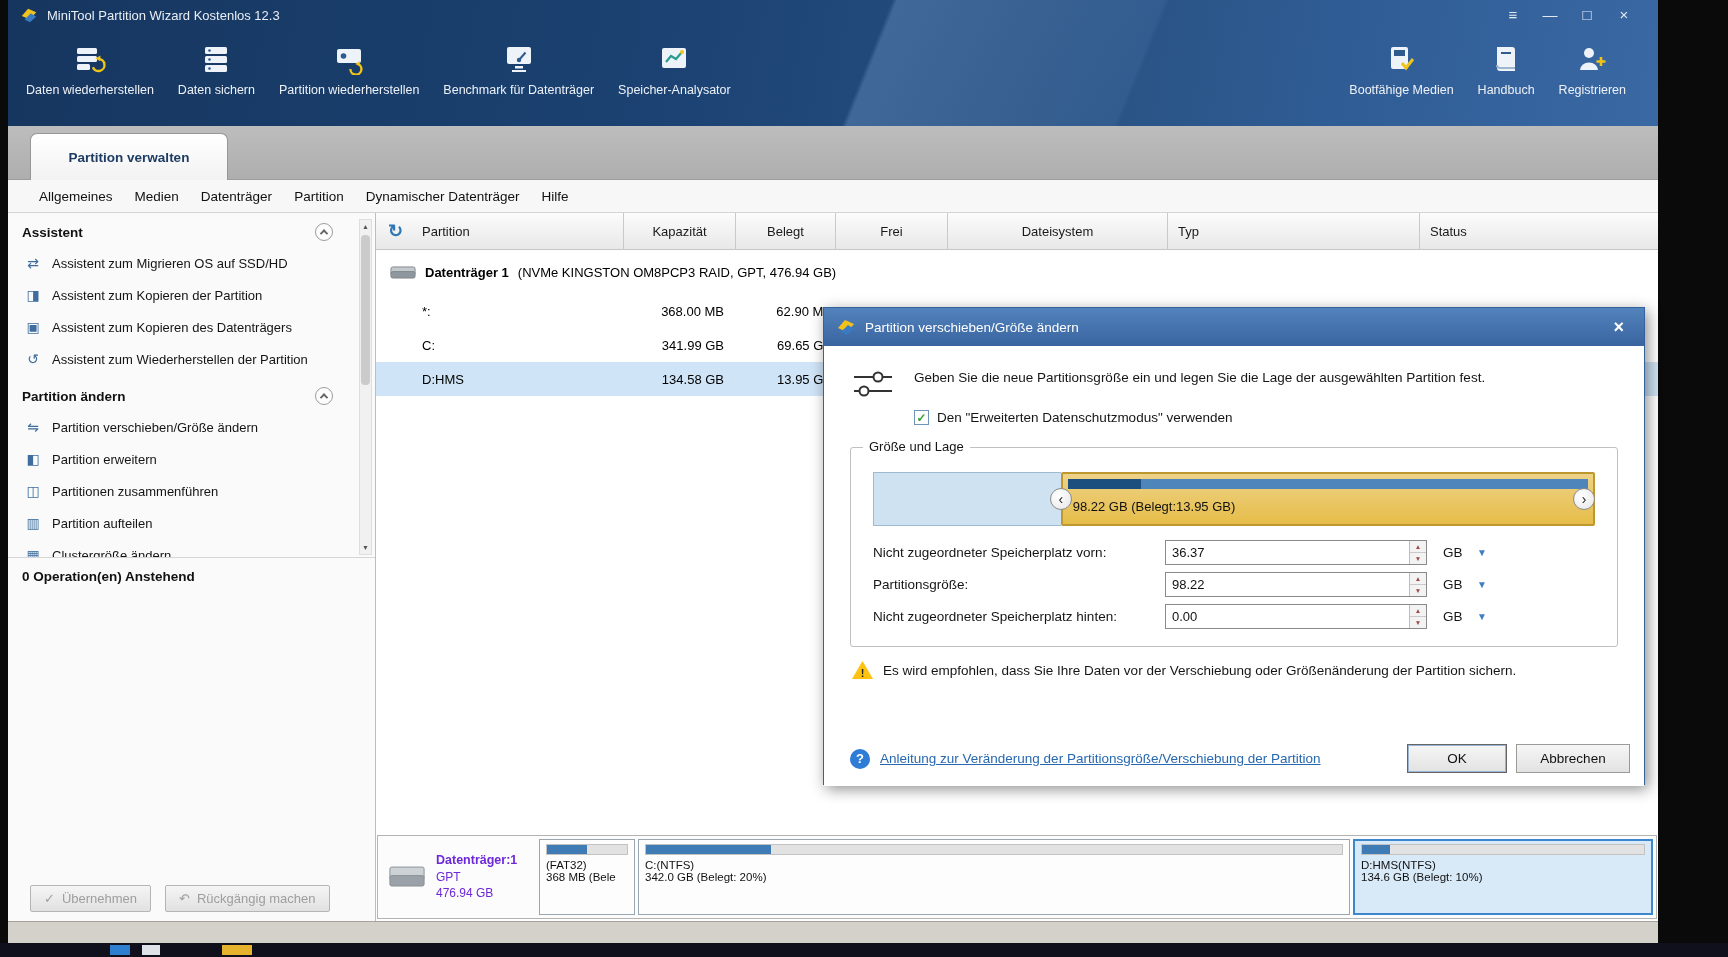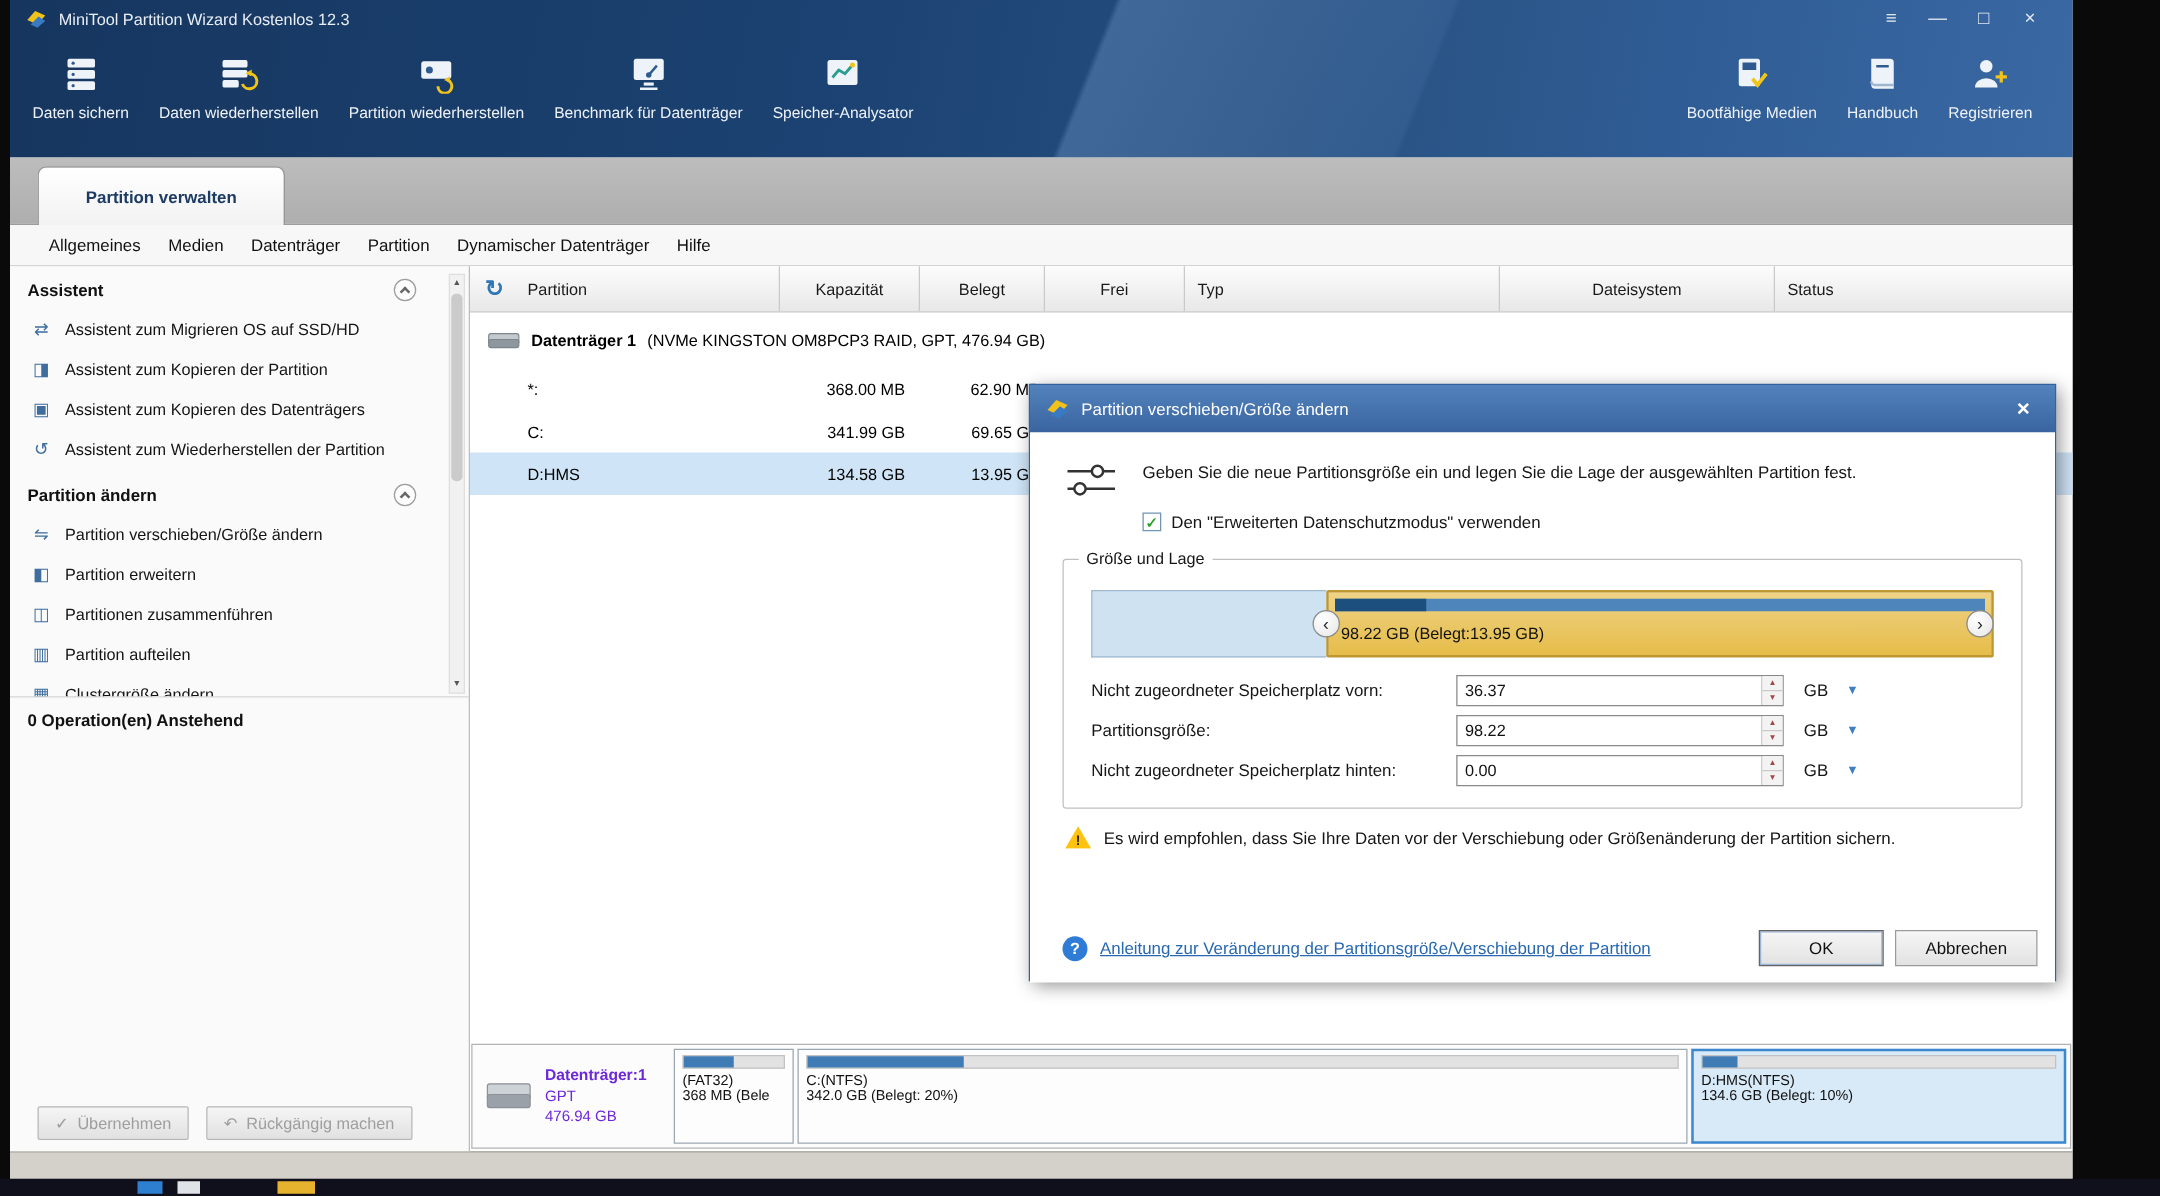--- a/index.html
+++ b/index.html
@@ -174,50 +174,50 @@
           <span class="wc">×</span>
         </div>
       </div>
 
       <div class="toolbar">
         <div class="tb-group left">
           <div class="tb-item">
             <span class="tb-icon">
               <svg viewBox="0 0 32 32">
                   <g fill="#eef3f9">
+                    <rect x="3" y="5" width="20" height="6" rx="1.5"></rect>
+                    <rect x="3" y="13" width="20" height="6" rx="1.5"></rect>
+                    <rect x="3" y="21" width="13" height="6" rx="1.5"></rect>
+                  </g>
+                  <path d="M24.5 16 a6 6 0 1 1 -5.6 8.2" fill="none" stroke="#f0c419" stroke-width="2.4"></path>
+                  <path d="M26.5 12.5 l-0.4 5.4 -4.8-2.3 z" fill="#f0c419"></path>
+                </svg>
+            </span>
+            <span class="tb-label">Daten wiederherstellen</span>
+          </div>
+          <div class="tb-item">
+            <span class="tb-icon">
+              <svg viewBox="0 0 32 32">
+                  <g fill="#eef3f9">
                     <rect x="5" y="4" width="22" height="7" rx="1.5"></rect>
                     <rect x="5" y="13" width="22" height="7" rx="1.5"></rect>
                     <rect x="5" y="22" width="22" height="7" rx="1.5"></rect>
                   </g>
                   <g fill="#2e5a8e">
                     <circle cx="9.5" cy="7.5" r="1.3"></circle>
                     <circle cx="9.5" cy="16.5" r="1.3"></circle>
                     <circle cx="9.5" cy="25.5" r="1.3"></circle>
                   </g>
                 </svg>
             </span>
             <span class="tb-label">Daten sichern</span>
           </div>
           <div class="tb-item">
             <span class="tb-icon">
               <svg viewBox="0 0 32 32">
-                  <g fill="#eef3f9">
-                    <rect x="3" y="5" width="20" height="6" rx="1.5"></rect>
-                    <rect x="3" y="13" width="20" height="6" rx="1.5"></rect>
-                    <rect x="3" y="21" width="13" height="6" rx="1.5"></rect>
-                  </g>
-                  <path d="M24.5 16 a6 6 0 1 1 -5.6 8.2" fill="none" stroke="#f0c419" stroke-width="2.4"></path>
-                  <path d="M26.5 12.5 l-0.4 5.4 -4.8-2.3 z" fill="#f0c419"></path>
-                </svg>
-            </span>
-            <span class="tb-label">Daten wiederherstellen</span>
-          </div>
-          <div class="tb-item">
-            <span class="tb-icon">
-              <svg viewBox="0 0 32 32">
                   <rect x="4" y="6" width="24" height="14" rx="2" fill="#eef3f9"></rect>
                   <circle cx="10.5" cy="13" r="2.8" fill="#2e5a8e"></circle>
                   <path d="M25 21 a5.5 5.5 0 1 1 -7.6 5" fill="none" stroke="#f0c419" stroke-width="2.4"></path>
                   <path d="M27 18 l-0.4 5 -4.4-2.1 z" fill="#f0c419"></path>
                 </svg>
             </span>
             <span class="tb-label">Partition wiederherstellen</span>
           </div>
           <div class="tb-item">
             <span class="tb-icon">
@@ -368,22 +368,22 @@
         </div>
       </aside>
 
       <section class="main">
         <div class="grid-header">
           <span class="refresh">↻</span>
           <div class="gh w-part">Partition</div>
           <div class="gh w-cap">Kapazität</div>
           <div class="gh w-bel">Belegt</div>
           <div class="gh w-frei">Frei</div>
+          <div class="gh w-ds">Dateisystem</div>
           <div class="gh w-typ">Typ</div>
-          <div class="gh w-ds">Dateisystem</div>
           <div class="gh w-status">Status</div>
         </div>
 
         <div class="disk-group">
           <span style="display:inline-flex;">
             <svg viewBox="0 0 28 18" width="26" height="17">
                 <rect x="1" y="3" width="26" height="9" rx="2" fill="#c4c9ce" stroke="#7e868d"></rect>
                 <rect x="1" y="8" width="26" height="7" rx="2" fill="#8f979e" stroke="#7e868d"></rect>
               </svg>
           </span>

